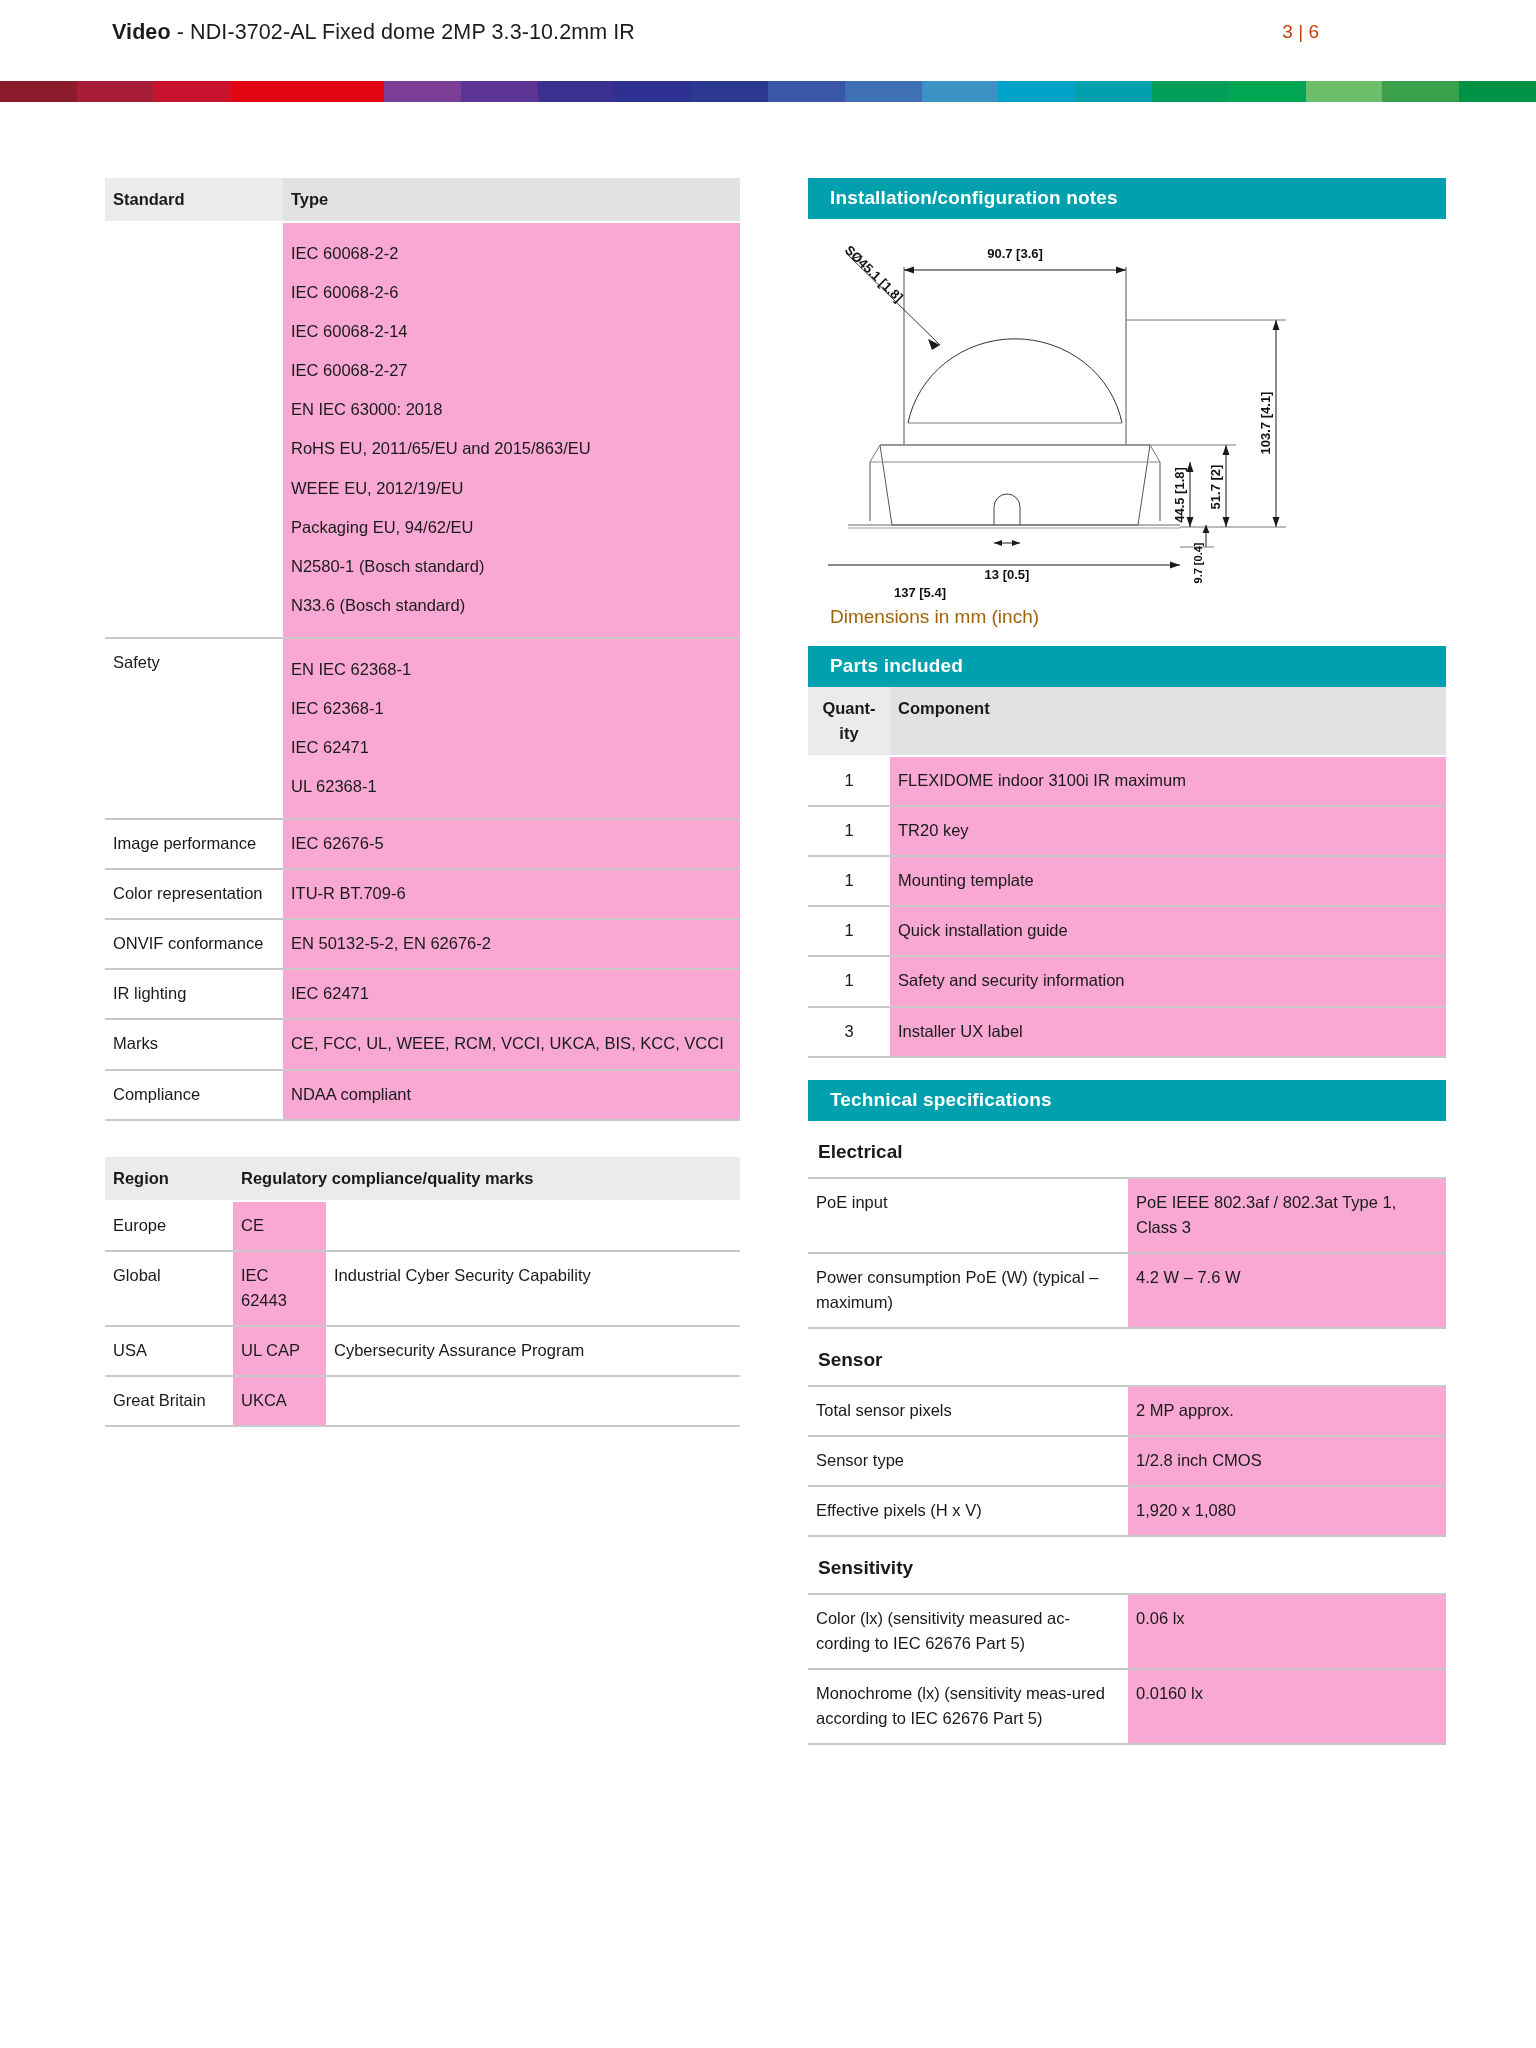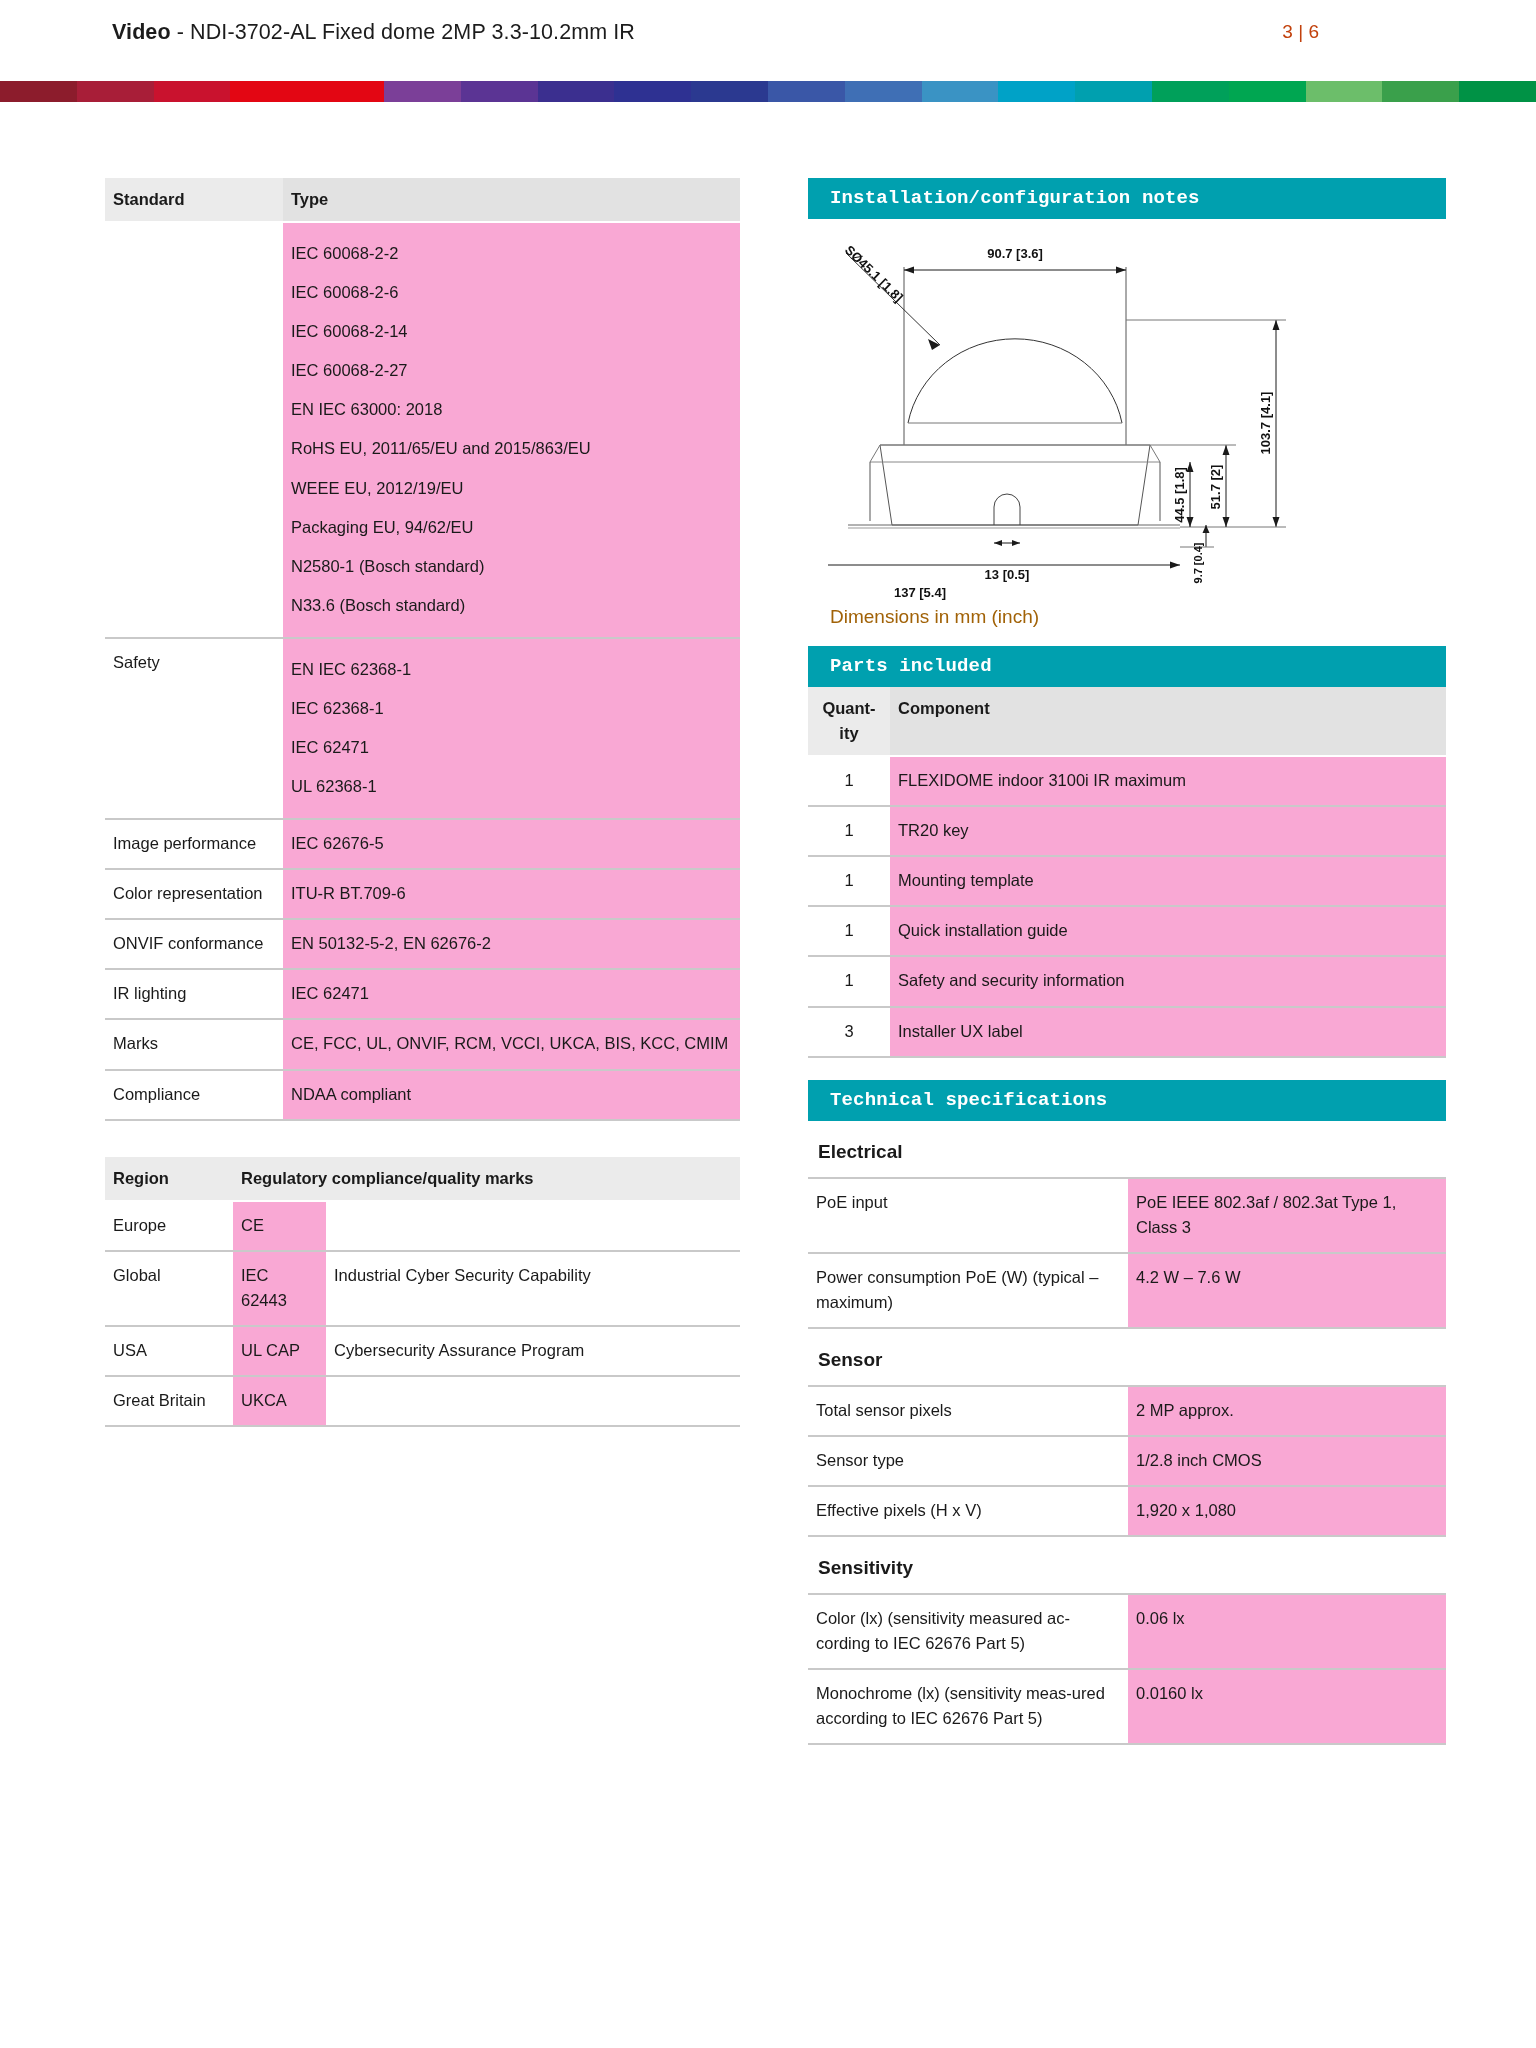--- a/index.html
+++ b/index.html
@@ -127,21 +127,20 @@
   .t-tech col.c2 { width: 318px; }
 
   
   .section-bar {
     background: #00a0af;
     color: #ffffff;
     font-weight: bold;
     font-size: 19px;
     padding: 9px 0 10px 22px;
     letter-spacing: 0.15px;
-    font-family: Liberation Mono, monospace;
   }
   .sub-head {
     font-weight: bold;
     font-size: 19px;
     color: #1a1a1a;
     padding: 20px 0 14px 10px;
   }
   .caption {
     font-size: 19px;
     color: #a16207;
@@ -246,21 +245,21 @@
         </tr>
         <tr class="row">
           <td>IR lighting</td>
           <td class="shade">
             <div style="padding: 0px;">IEC 62471</div>
           </td>
         </tr>
         <tr class="row">
           <td>Marks</td>
           <td class="shade">
-            <div style="padding: 0px;">CE, FCC, UL, ONVIF, RCM, VCCI, UKCA, BIS, KCC, CMIM</div>
+            <div style="padding: 0px;">CE, FCC, UL, WEEE, RCM, VCCI, UKCA, BIS, KCC, VCCI</div>
           </td>
         </tr>
         <tr class="row">
           <td>Compliance</td>
           <td class="shade">
             <div style="padding: 0px;">NDAA compliant</div>
           </td>
         </tr>
         <tr>
           <td colspan="2" style="border-top: 2px solid rgb(201, 201, 201); padding: 0px;"></td>

